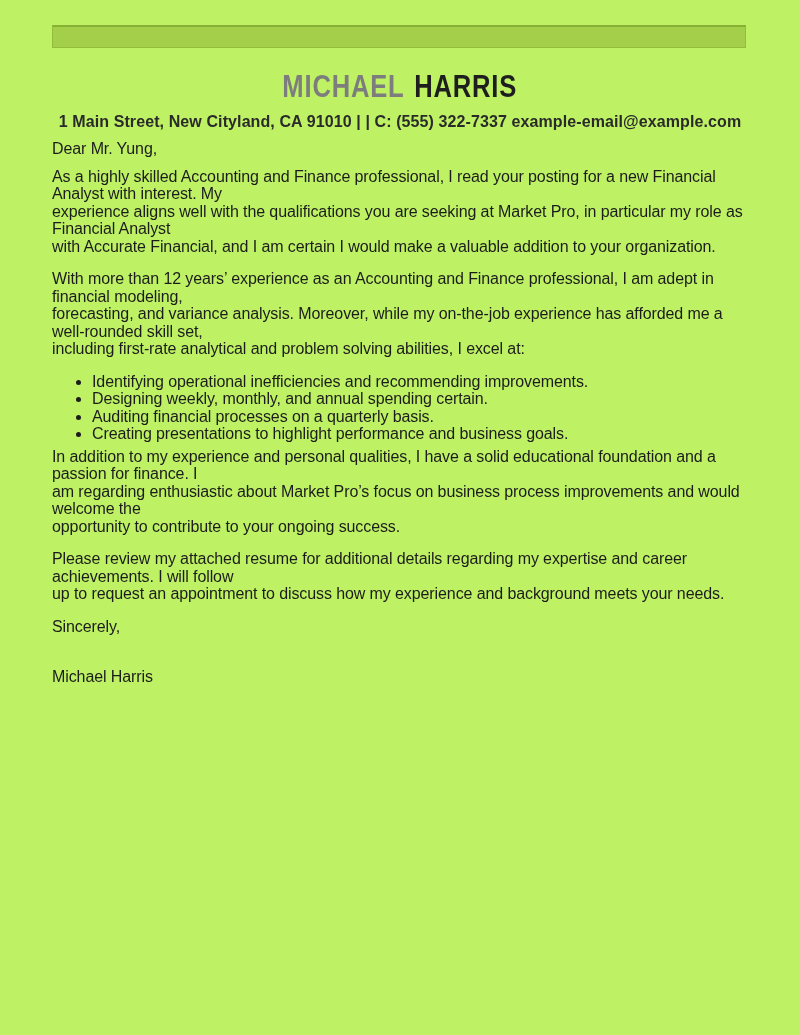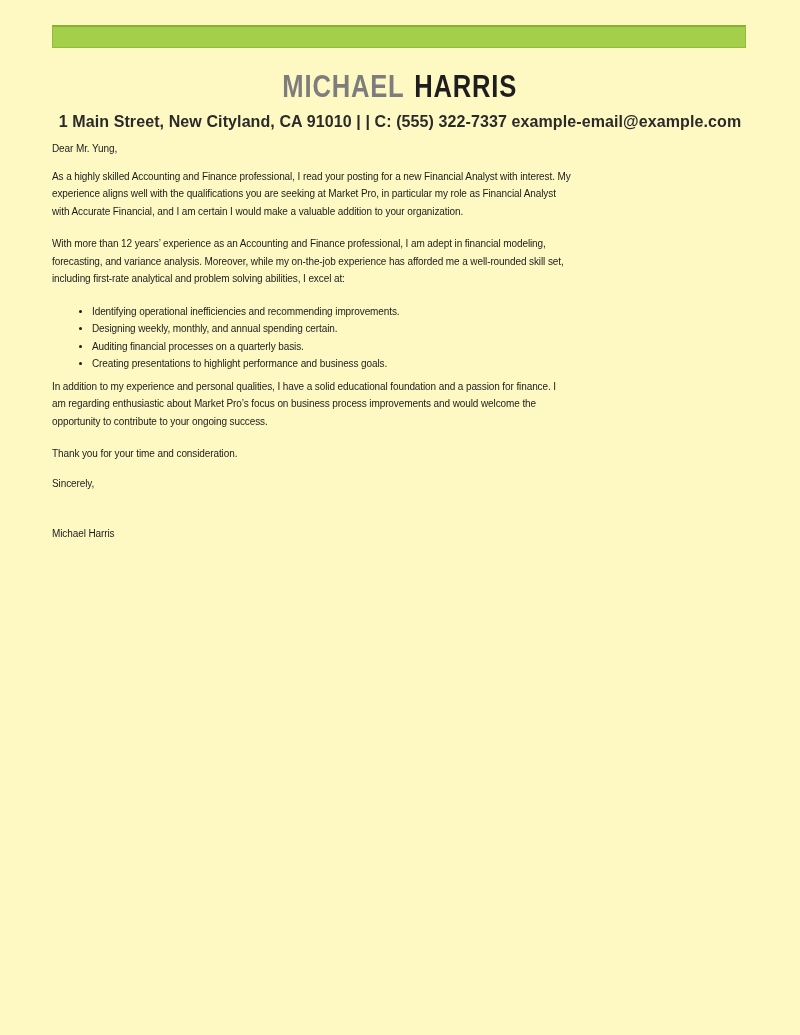--- a/index.html
+++ b/index.html
@@ -4,21 +4,21 @@
 <style>
   html, body {
     margin: 0;
     padding: 0;
     background: #ffffff;
   }
   .page {
     position: relative;
     width: 800px;
     height: 1035px;
-    background: #fef9c3;
+    background: #bef264;
     font-family: "Liberation Sans", "DejaVu Sans", sans-serif;
     overflow: hidden;
   }
   .accent-bar {
     position: absolute;
     left: 52px;
     top: 25px;
     width: 694px;
     height: 23px;
     box-sizing: border-box;
@@ -56,21 +56,21 @@
     font-size: 16px;
     font-weight: bold;
     color: #2a2a2a;
     letter-spacing: 0.1px;
   }
   .letter-body {
     position: absolute;
     left: 52px;
     top: 140px;
     width: 695px;
-    font-size: 10px;
+    font-size: 16px;
     line-height: 17.5px;
     color: #1c1c1c;
     letter-spacing: -0.1px;
   }
   .letter-body p {
     margin: 0 0 15px 0;
     white-space: pre-line;
   }
   p.salutation { margin-bottom: 10px; }
   p.thanks-line { margin-bottom: 12px; }
@@ -116,22 +116,23 @@
       <li>Identifying operational inefficiencies and recommending improvements.</li>
       <li>Designing weekly, monthly, and annual spending certain.</li>
       <li>Auditing financial processes on a quarterly basis.</li>
       <li>Creating presentations to highlight performance and business goals.</li>
     </ul>
 
     <p>In addition to my experience and personal qualities, I have a solid educational foundation and a passion for finance. I
 am regarding enthusiastic about Market Pro’s focus on business process improvements and would welcome the
 opportunity to contribute to your ongoing success.</p>
 
+    <p>Please review my attached resume for additional details regarding my expertise and career achievements. I will follow
+up to request an appointment to discuss how my experience and background meets your needs.</p>
 
-    <p class="thanks-line">Thank you for your time and consideration.</p>
 
     <p class="valediction">Sincerely,</p>
 
     <p class="signature">Michael Harris</p>
 
   </div>
 
 </div>
 
 </body></html>

